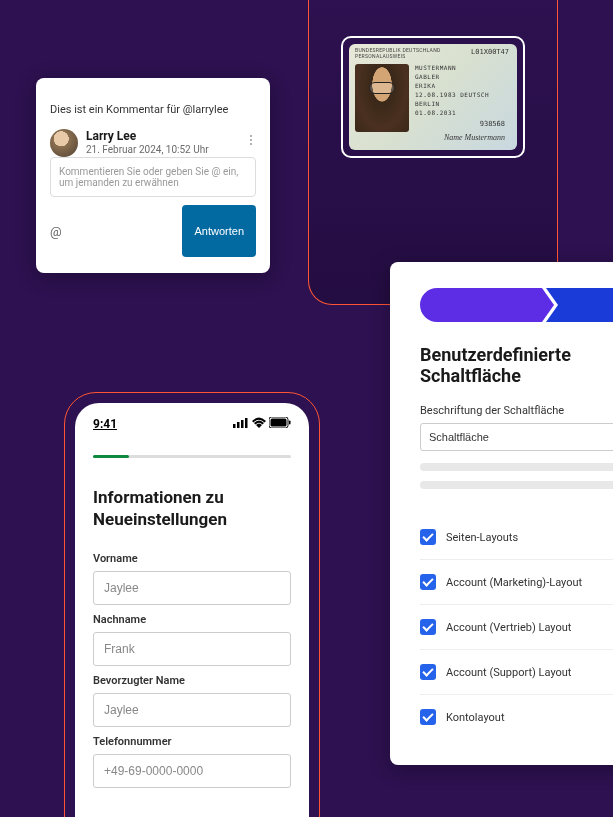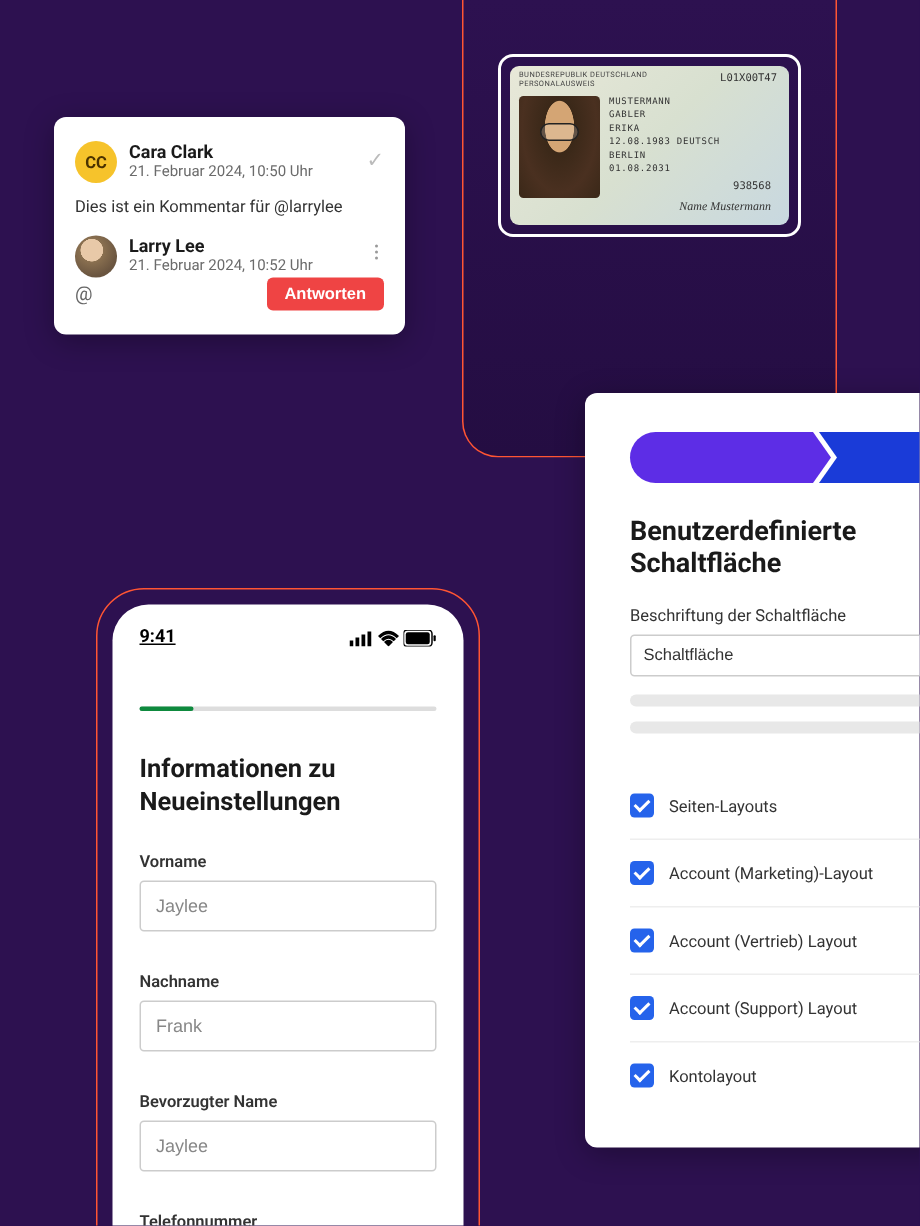--- a/index.html
+++ b/index.html
@@ -56,45 +56,45 @@
   border-radius: 4px;
   padding: 8px;
   font-size: 10px;
   color: #999;
   margin-bottom: 8px;
   min-height: 40px;
 }
 .comment-footer { display: flex; justify-content: space-between; align-items: center; }
 .mention-icon { font-size: 13px; color: #666; }
 .reply-btn {
-  background: #ef4444;
+  background: #0369a1;
   color: #fff;
   border: none;
   border-radius: 4px;
-  padding: 5px 12px;
+  padding: 20px 12px;
   font-size: 11px;
-  font-weight: 700;
+  font-weight: 400;
 }
 
 
 .id-panel {
   position: absolute;
   top: 0;
   left: 308px;
   width: 250px;
   height: 305px;
   background: linear-gradient(180deg, #2d1150 0%, #240d42 100%);
   border: 1px solid #ff5533;
   border-top: none;
   border-radius: 0 0 24px 24px;
   padding-top: 36px;
 }
 .id-frame {
   margin: 0 auto;
-  width: 202px;
+  width: 184px;
   height: 122px;
   border: 2px solid #fff;
   border-radius: 10px;
   padding: 6px;
 }
 .id-card {
   width: 100%;
   height: 100%;
   background: linear-gradient(135deg, #e8e8d8 0%, #d8e0d0 50%, #c8d8e0 100%);
   border-radius: 6px;
@@ -237,64 +237,57 @@
   background: transparent;
 }
 .phone-screen {
   width: 100%;
   height: 100%;
   background: #fff;
   border-radius: 24px;
   padding: 14px 18px;
   overflow: hidden;
 }
-.status-bar { display: flex; justify-content: space-between; align-items: flex-end; font-size: 12px; font-weight: 700; margin-bottom: 40px; text-decoration: underline; }
+.status-bar { display: flex; justify-content: space-between; align-items: flex-start; font-size: 12px; font-weight: 700; margin-bottom: 24px; text-decoration: underline; }
 .status-icons { display: flex; gap: 3px; align-items: center; }
 .status-icons svg { height: 11px; }
 .progress-bar { height: 3px; background: #ddd; border-radius: 2px; margin-bottom: 28px; position: relative; }
 .progress-fill { position: absolute; left: 0; top: 0; height: 100%; width: 18%; background: #0e8a3e; border-radius: 2px; }
 .phone-title { font-size: 17px; font-weight: 700; color: #1a1a1a; line-height: 1.3; margin-bottom: 22px; }
 .phone-label { font-size: 11px; font-weight: 600; color: #333; margin-bottom: 6px; }
 .phone-input {
   width: 100%;
   border: 1px solid #ccc;
   border-radius: 3px;
   padding: 9px 10px;
   font-size: 12px;
   color: #888;
-  margin-bottom: 27px;
+  margin-bottom: 8px;
 }
 </style>
 </head>
 <body>
 
 <div class="comment-card">
-  <div class="comment-row">
-    <div class="avatar-circle">CC</div>
-    <div class="comment-meta">
-      <div class="comment-name">Cara Clark</div>
-      <div class="comment-date">21. Februar 2024, 10:50 Uhr</div>
-    </div>
-    <div class="check-icon">✓</div>
-  </div>
   <div class="comment-body">Dies ist ein Kommentar für @larrylee</div>
 
   <div class="comment-row">
     <div class="avatar-img"></div>
     <div class="comment-meta">
       <div class="comment-name">Larry Lee</div>
       <div class="comment-date">21. Februar 2024, 10:52 Uhr</div>
     </div>
     <div class="more-icon">
         <span></span>
         <span></span>
         <span></span>
       </div>
   </div>
 
+  <div class="comment-input">Kommentieren Sie oder geben Sie @ ein, um jemanden zu erwähnen</div>
   <div class="comment-footer">
     <span class="mention-icon">@</span>
     <button class="reply-btn">Antworten</button>
   </div>
 </div>
 
 <div class="id-panel">
   <div class="id-frame">
     <div class="id-card">
       <div class="id-header">

